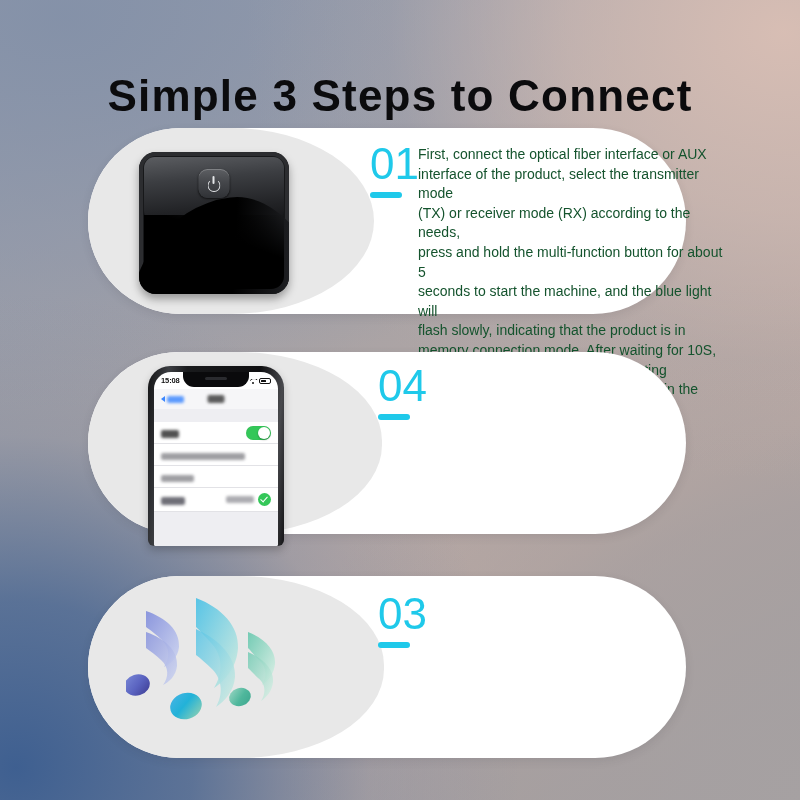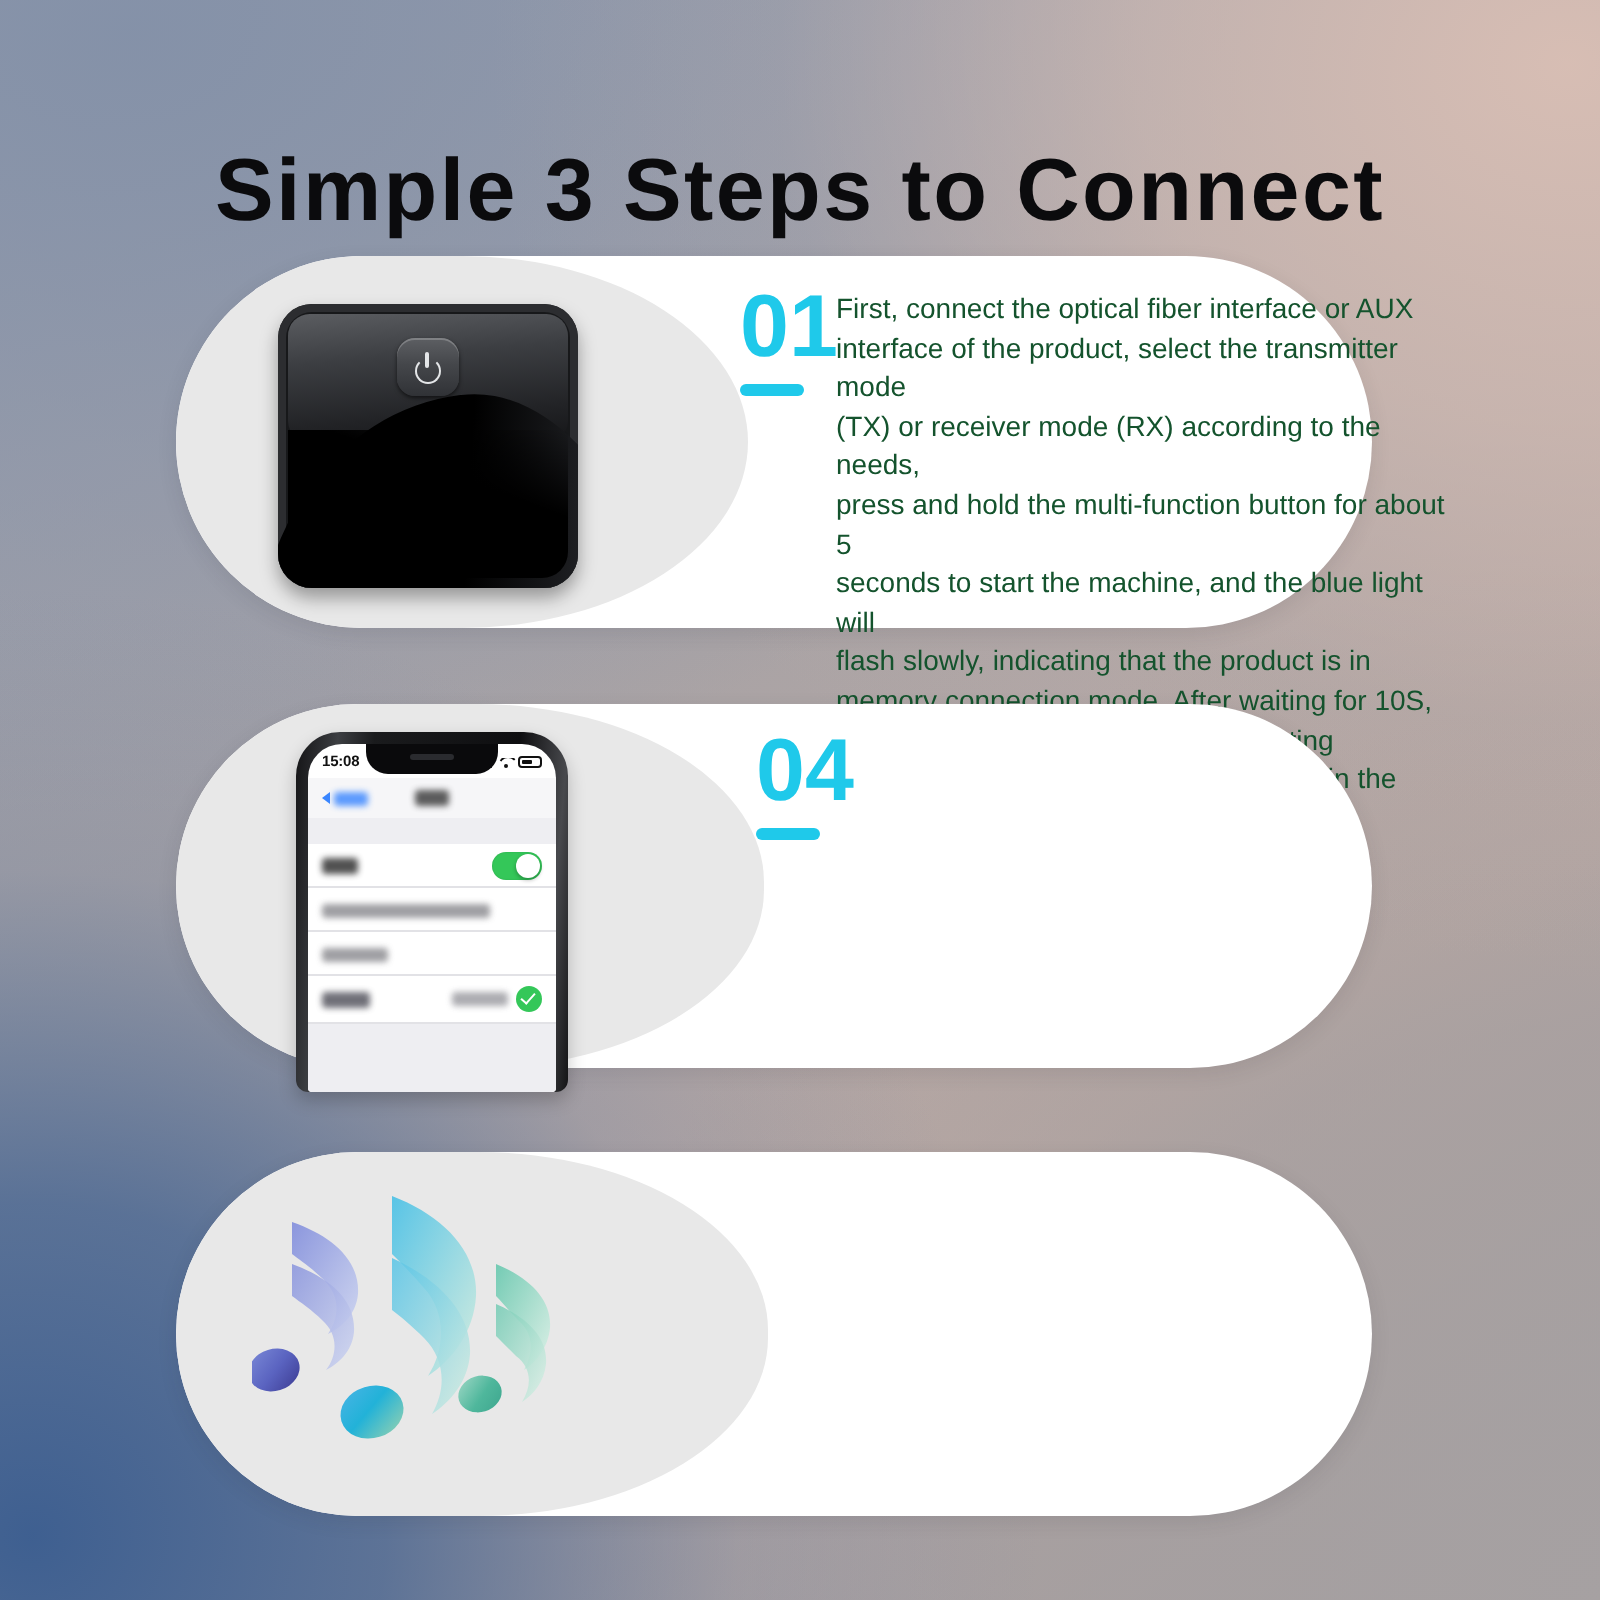--- a/index.html
+++ b/index.html
@@ -83,21 +83,21 @@
   .step-number-block {
     position: absolute;
     left: 282px;
     top: 14px;
     width: 70px;
     text-align: left;
   }
   .step-number {
     font-family: "Liberation Sans", sans-serif;
     font-size: 44px;
-    font-weight: bold;
+    font-weight: normal;
     color: #1fc9ea;
     line-height: 1;
     letter-spacing: 0px;
   }
   .step-dash {
     margin-top: 6px;
     width: 32px;
     height: 6px;
     border-radius: 3px;
     background: #1fc9ea;
@@ -585,16 +585,20 @@
             <path d="M122 48 L122 112" stroke="url(#gC)" stroke-width="4.2" fill="none" stroke-linecap="round"></path>
             <ellipse cx="114" cy="113" rx="11" ry="9" transform="rotate(-17 114 113)" fill="url(#gC)"></ellipse>
             <path d="M122 48 C139 55, 150 66, 149 80 C148 90, 142 97, 136 101 C141 92, 141 83, 133 76 C128 71, 125 67, 122 64 Z" fill="url(#gFlagC)"></path>
             <path d="M122 68 C138 75, 148 85, 147 98 C146 107, 141 113, 135 117 C140 109, 140 100, 132 94 C128 90, 125 87, 122 84 Z" fill="url(#gFlagC)" opacity="0.85"></path>
           </g>
         </svg>
       </div>
 
     </div>
 
+    <div class="step-number-block">
+      <div class="step-number">03</div>
+      <div class="step-dash"></div>
+    </div>
 
   </div>
 
 </div>
 
 </body></html>

